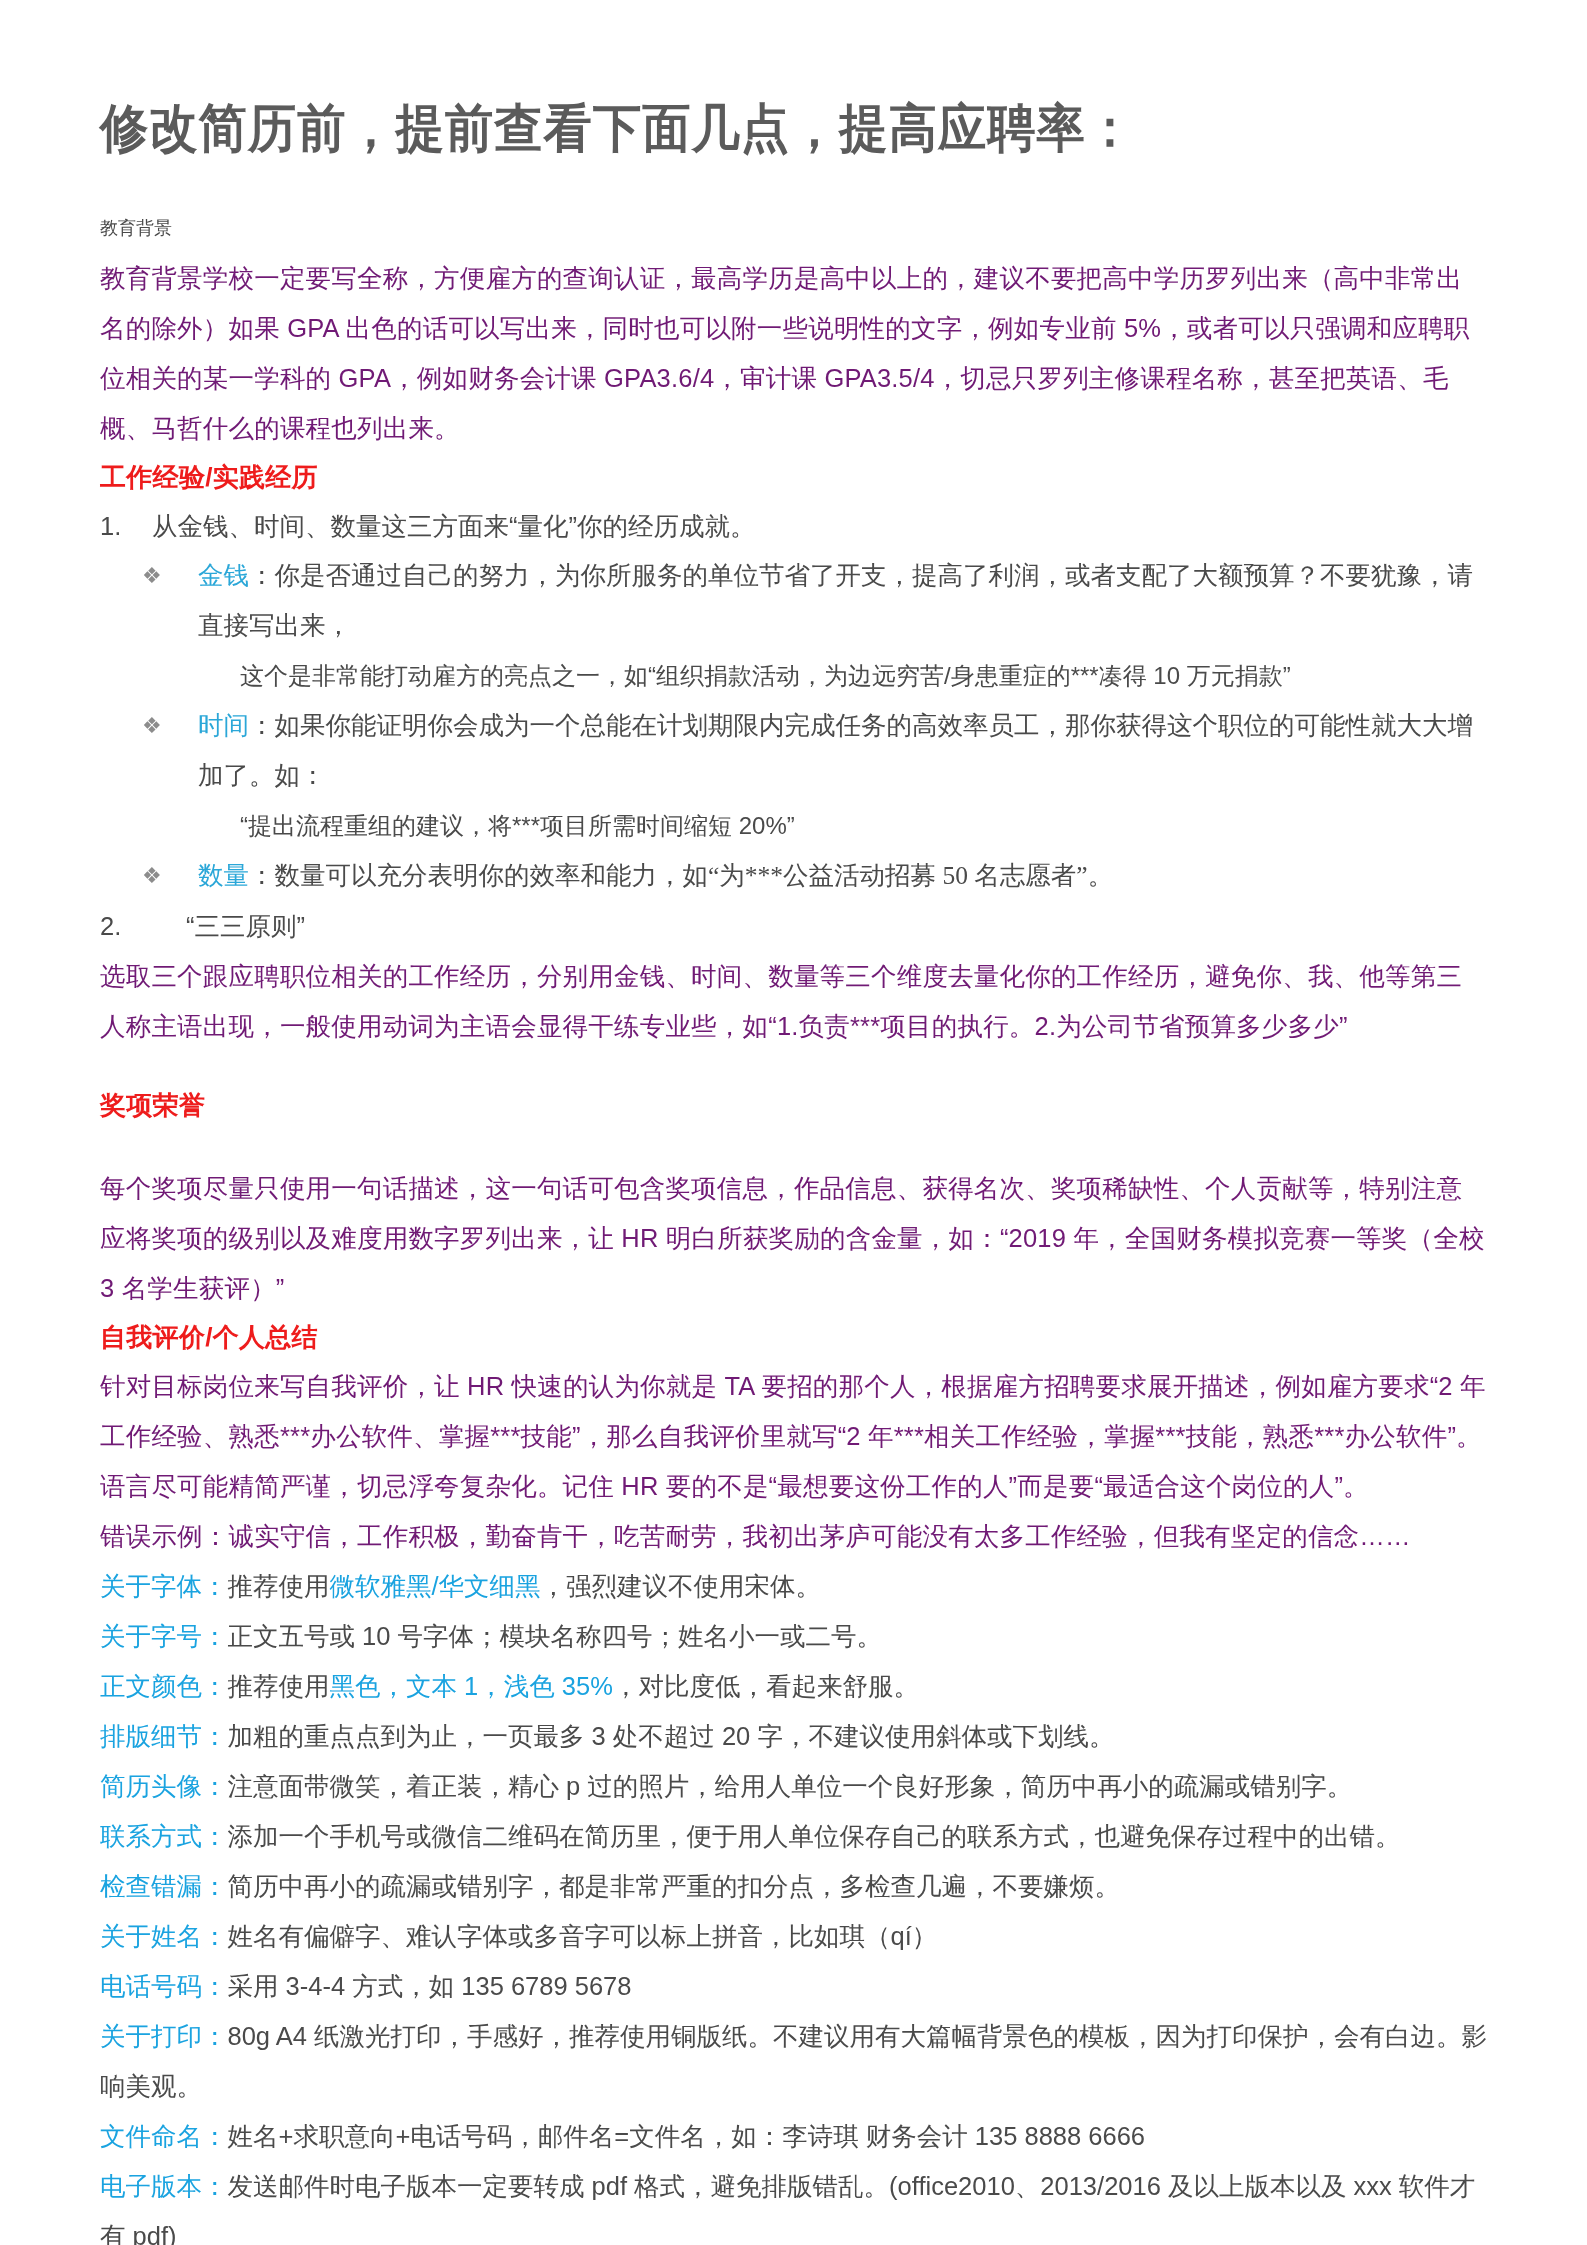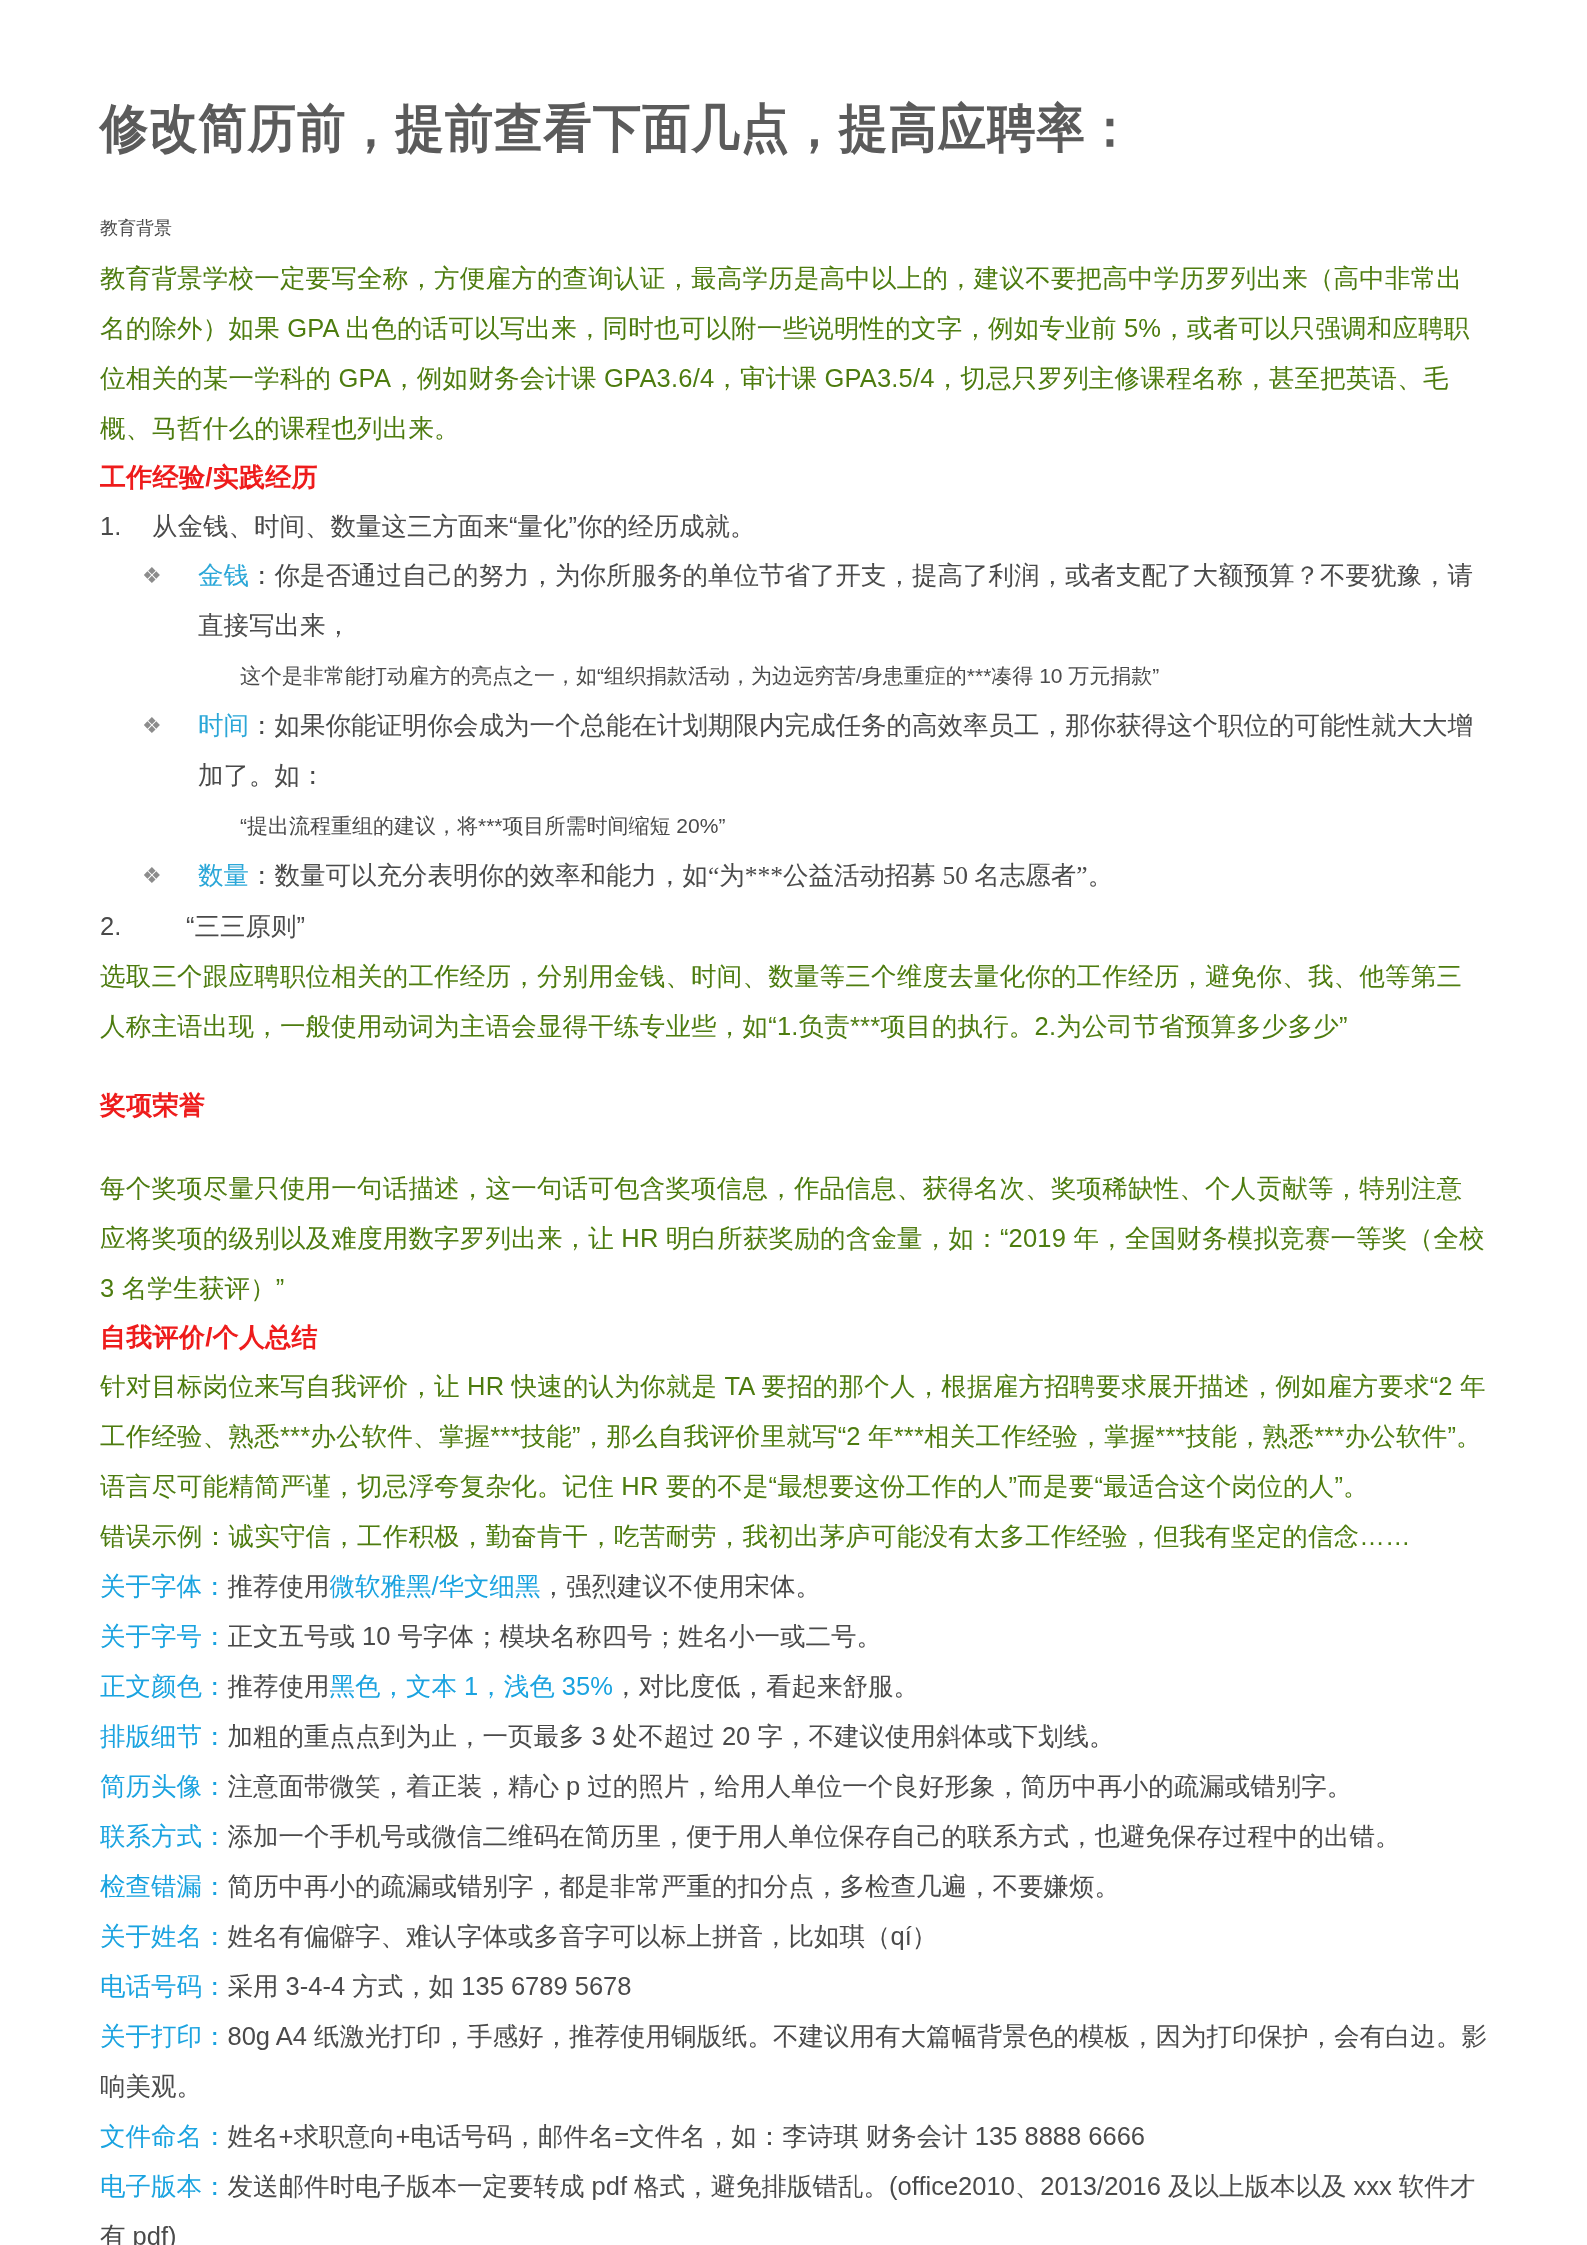--- a/index.html
+++ b/index.html
@@ -34,21 +34,21 @@
     transform: scaleX(0.93);
     transform-origin: left center;
     white-space: nowrap;
   }
 
   
   .body-line,
   .para {
     font-size: 25.5px;
     line-height: 50px;
-    color: #4d7c0f;
+    color: #701a75;
     margin: 0;
     letter-spacing: 0.2px;
   }
   .para {
     text-align: left;
   }
 
   .plain-head {
     font-size: 18px;
     line-height: 50px;
@@ -103,21 +103,21 @@
     font-size: 22px;
     padding-left: 42px;
     box-sizing: content-box;
   }
   .dia-item .dia-body {
     flex: 1 1 auto;
     padding-left: 0;
     font-family: Liberation Serif, serif;
   }
   .dia-cont {
-    font-size: 21px;
+    font-size: 24px;
     line-height: 50px;
     color: #4a4a4a;
     margin: 0;
     padding-left: 140px;
   }
 
   
   .kw-cyan { color: #2ba7d8; }
   .kw-blue { color: #1aa3e0; }
 

